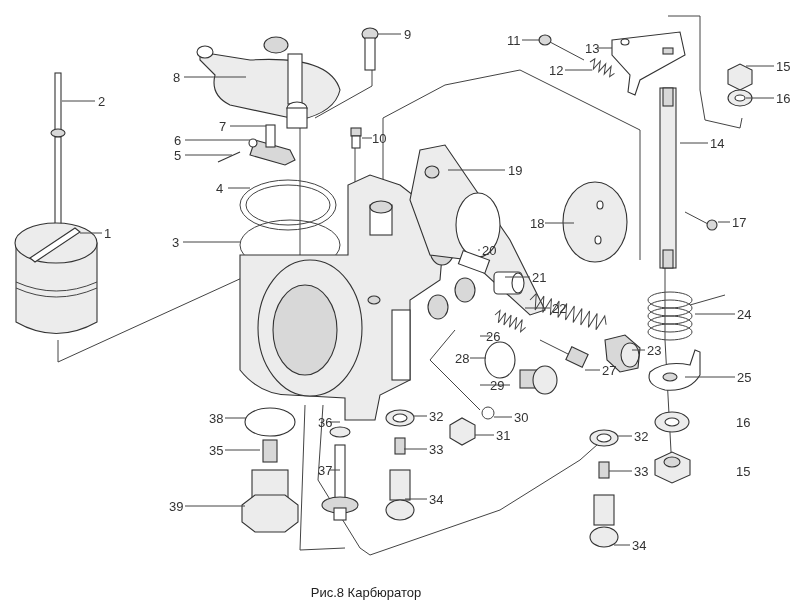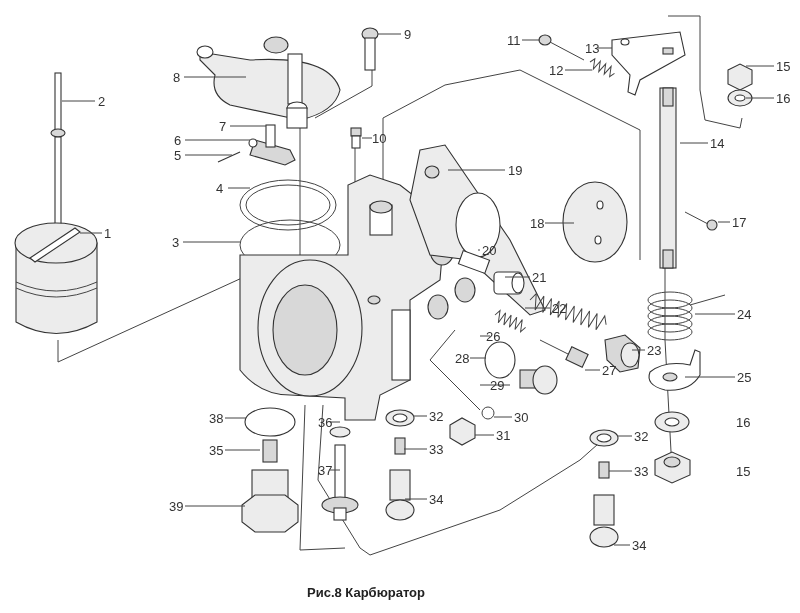--- a/index.html
+++ b/index.html
@@ -1,19 +1,19 @@
 <!DOCTYPE html>
 <html><head>
 <meta charset="utf-8">
 <style>
   html, body { margin: 0; padding: 0; background: #ffffff; }
   body { width: 800px; height: 613px; position: relative; overflow: hidden; font-family: "Liberation Sans", sans-serif; }
   #diagram { position: absolute; left: 0; top: 0; width: 800px; height: 613px; }
   .lbl { font-family: "Liberation Sans", sans-serif; font-size: 13px; fill: #333; }
-  .cap { position: absolute; left: 0; width: 732px; top: 585px; text-align: center; font-size: 13px; color: #222; font-weight: bold; }
+  .cap { position: absolute; left: 0; width: 732px; top: 585px; text-align: center; font-size: 13px; color: #222; }
   .part { stroke: #333; stroke-width: 1.1; fill: #ececec; }
   .part-dark { stroke: #333; stroke-width: 1.1; fill: #d8d8d8; }
   .part-white { stroke: #333; stroke-width: 1.1; fill: #ffffff; }
   .leader { stroke: #444; stroke-width: 1; fill: none; }
   .flow { stroke: #444; stroke-width: 1; fill: none; }
 </style>
 </head>
 <body>
 
 <svg id="diagram" viewBox="0 0 800 613" xmlns="http://www.w3.org/2000/svg">

